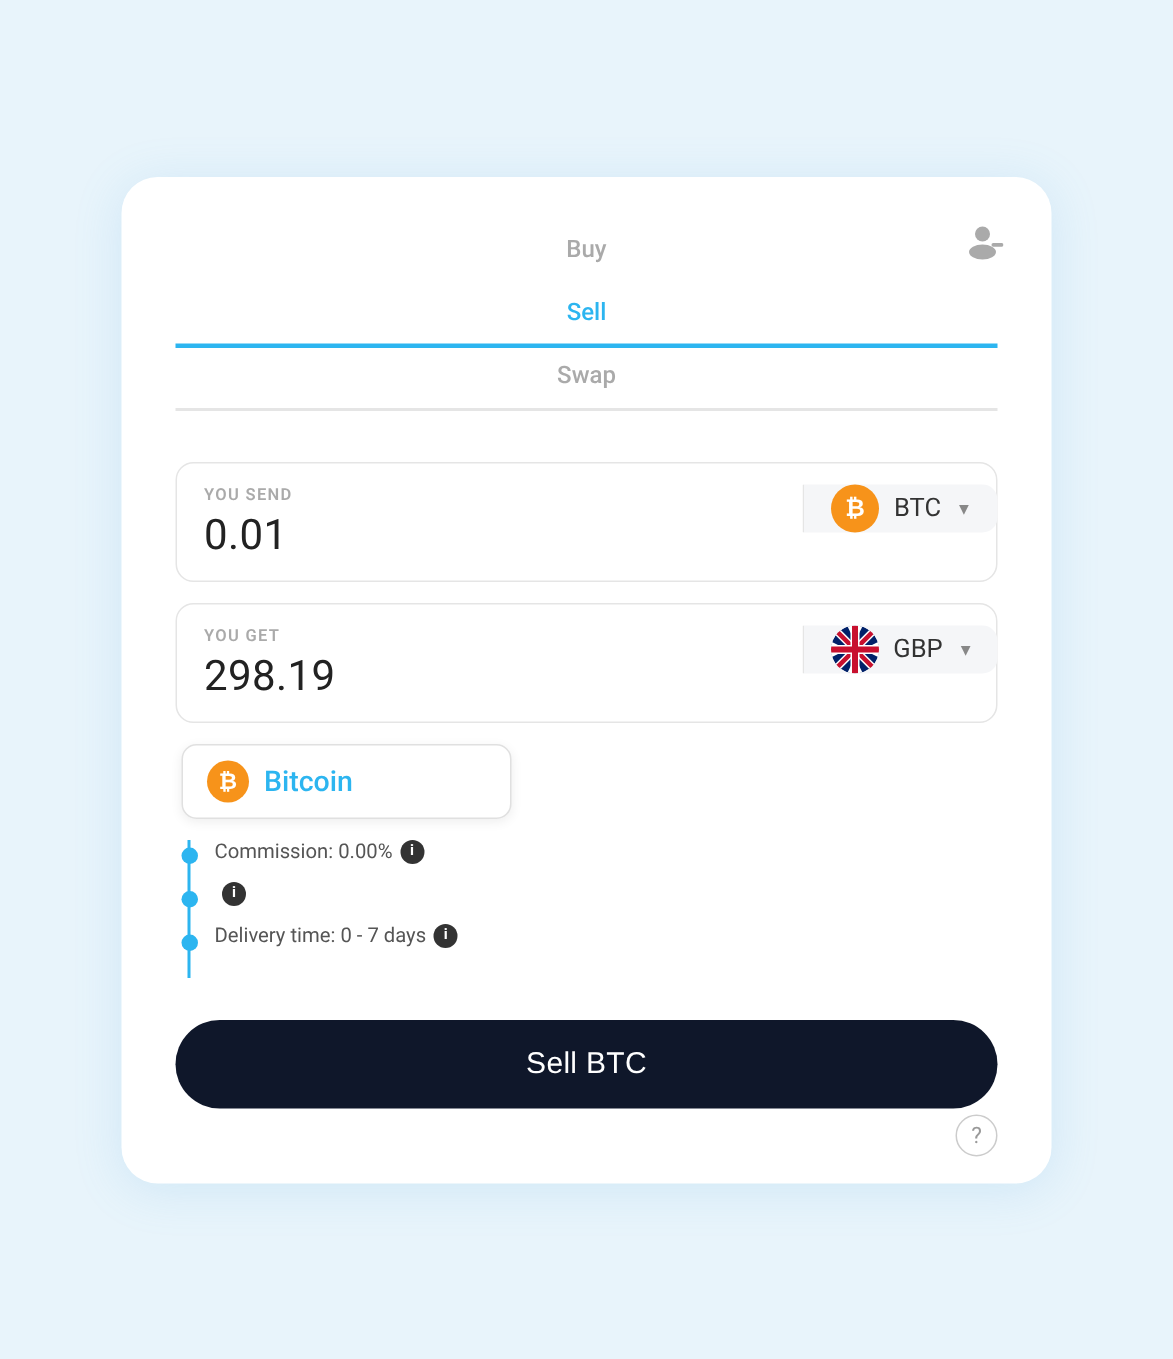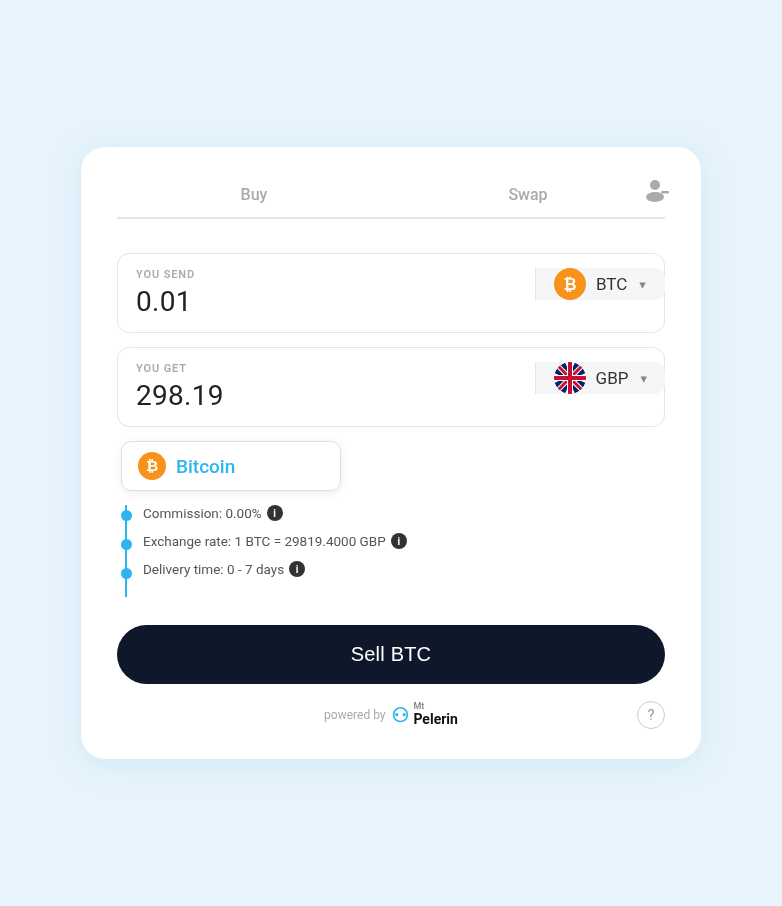--- a/index.html
+++ b/index.html
@@ -30,20 +30,21 @@
       width: 28px;
       height: 28px;
     }
     
     .tabs {
       display: flex;
       gap: 0;
       margin-bottom: 0;
       border-bottom: 2px solid #e5e5e5;
       padding-bottom: 0;
+      flex-direction: column;
     }
     .tab {
       flex: 1;
       text-align: center;
       padding: 10px 0 12px 0;
       font-size: 16px;
       color: #aaa;
       cursor: pointer;
       position: relative;
       font-weight: 500;
@@ -291,20 +292,21 @@
     <svg class="user-icon-svg" viewBox="0 0 28 28" fill="none" xmlns="http://www.w3.org/2000/svg">
       <circle cx="14" cy="10" r="5" fill="#aaa"></circle>
       <ellipse cx="14" cy="22" rx="9" ry="5" fill="#aaa"></ellipse>
       <rect x="20" y="16" width="8" height="2.5" rx="1.2" fill="#aaa"></rect>
     </svg>
   </div>
 
   
   <div class="tabs">
     <div class="tab">Buy</div>
+    <div class="tab active">Sell</div>
     <div class="tab">Swap</div>
   </div>
 
   
   <div class="field-section">
     <div class="field-box">
       <div class="field-left">
         <div class="field-label">YOU SEND</div>
         <div class="field-value">0.01</div>
       </div>
@@ -357,40 +359,29 @@
       <div class="timeline-dot"></div>
       <div class="timeline-dot"></div>
       <div class="timeline-dot"></div>
     </div>
     <div class="timeline-content">
       <div class="timeline-row">
         <span>Commission: 0.00%</span>
         <span class="info-icon">i</span>
       </div>
       <div class="timeline-row">
-        <span>Exchange rate: 1 BTC = 29819.4000 GBP</span>
         <span class="info-icon">i</span>
       </div>
       <div class="timeline-row">
         <span>Delivery time: 0 - 7 days</span>
         <span class="info-icon">i</span>
       </div>
     </div>
   </div>
 
   
   <button class="sell-btn">Sell BTC</button>
 
   
   <div class="footer">
-    <div class="powered-by">
-      <span>powered by</span>
-      <div class="pelerin-logo">
-        <span class="pelerin-icon">⚇</span>
-        <div>
-          <div class="mt-text">Mt</div>
-          <div style="font-size:14px;font-weight:700;color:#111;">Pelerin</div>
-        </div>
-      </div>
-    </div>
     <div class="help-btn">?</div>
   </div>
 </div>
 
 </body></html>

